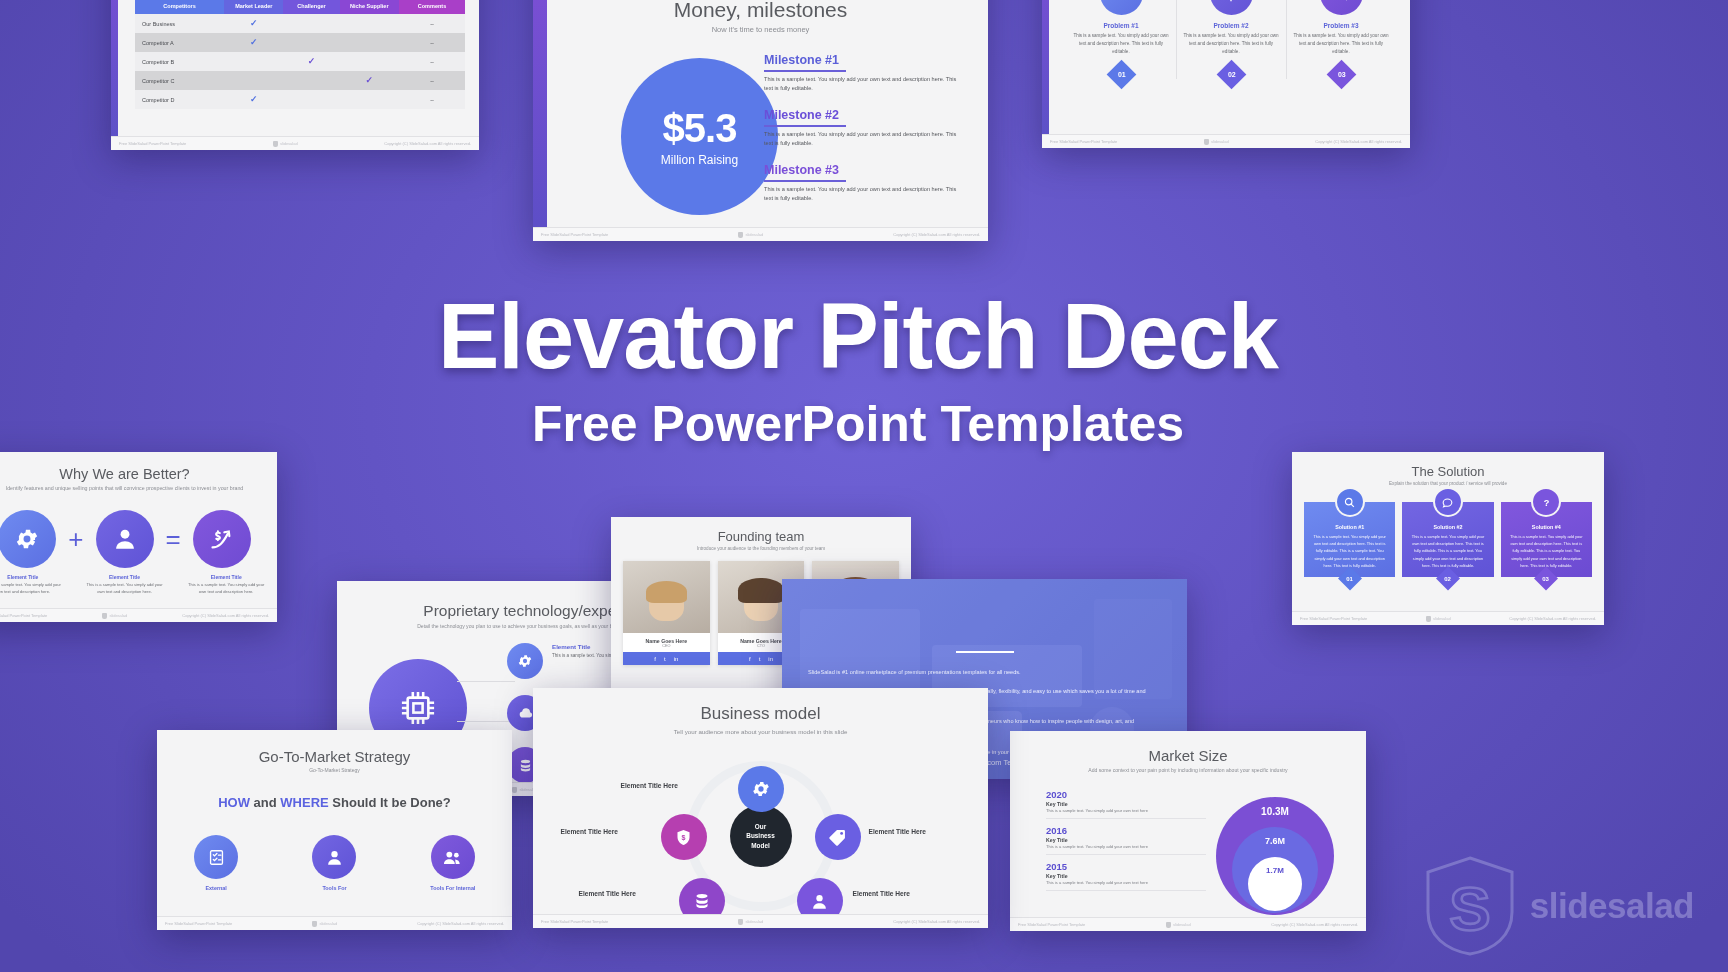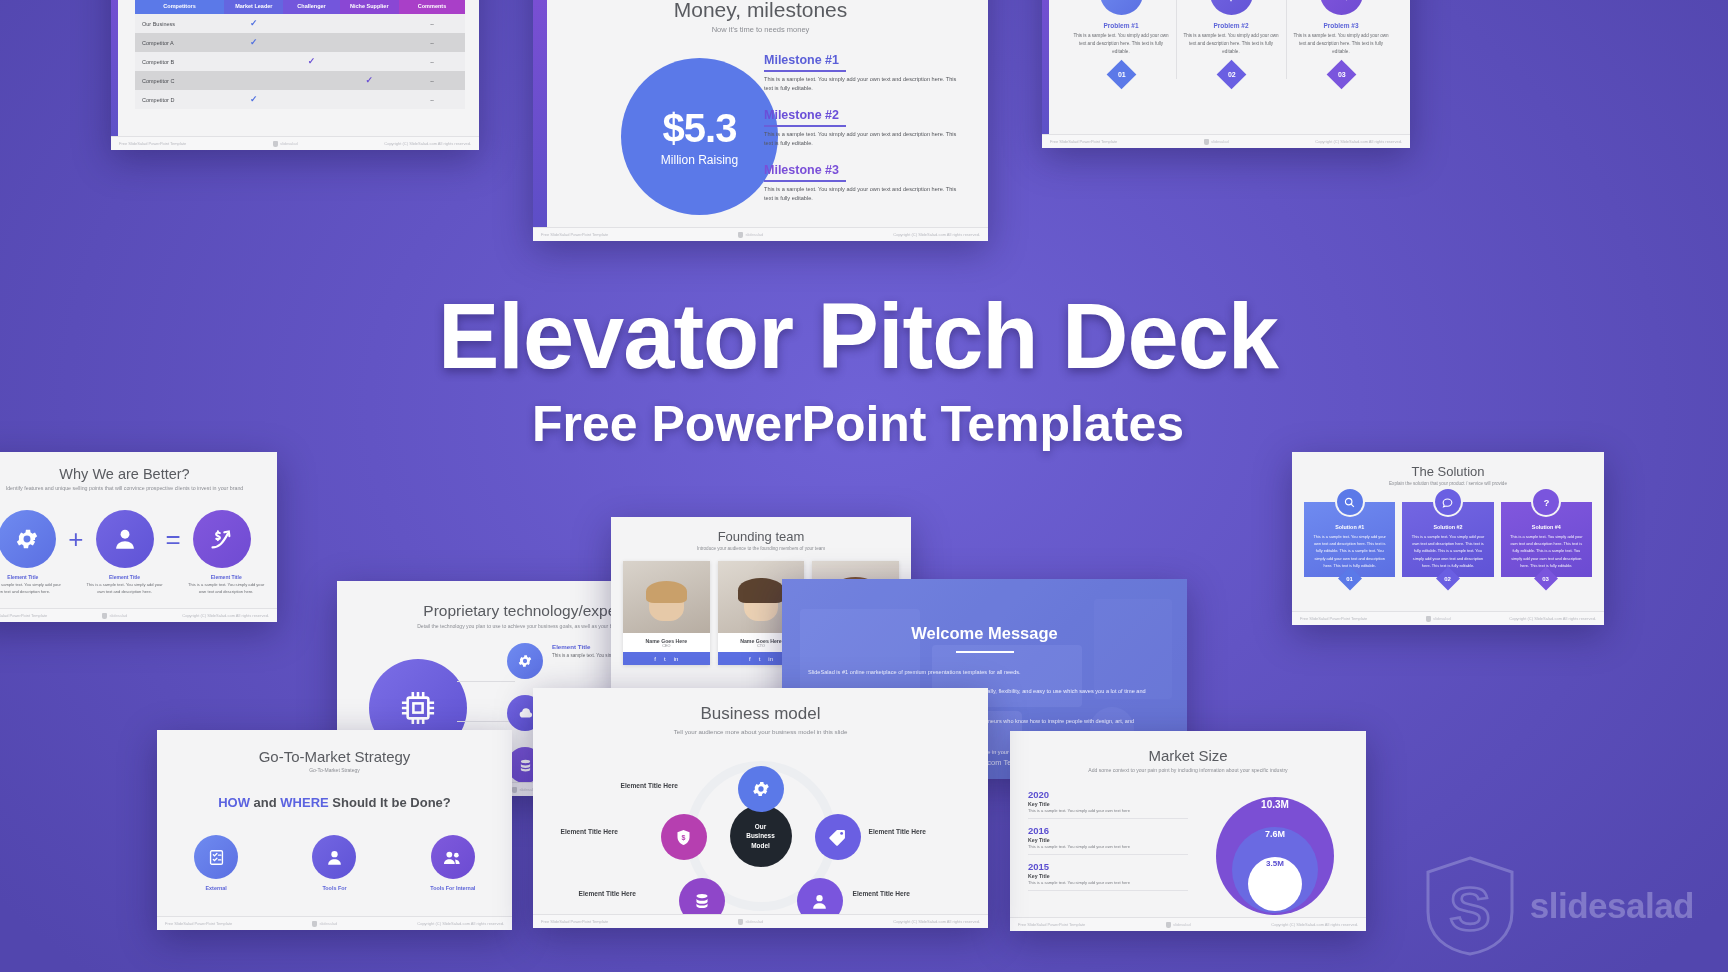--- a/index.html
+++ b/index.html
@@ -192,29 +192,29 @@
   .bm-node { position:absolute; width:46px; height:46px; border-radius:50%;
     display:flex; align-items:center; justify-content:center; }
   .bm-lab { position:absolute; font-size:6.6px; font-weight:700; color:#3f4146; white-space:nowrap; }
   .bm-ring { position:absolute; left:50%; top:86px; transform:translate(-50%,-50%);
     width:150px; height:150px; border-radius:50%; border:9px solid #eceef1; }
 
   
   #slide-market { left:1010px; top:731px; width:356px; height:200px; }
   .mk-title { font-size:15px; margin-top:16px; }
   .mk-sub { font-size:5.1px; margin-top:3px; }
-  .mk-years { position:absolute; left:18px; top:58px; width:160px; }
+  .mk-years { position:absolute; left:36px; top:58px; width:160px; }
   .mk-year { padding-bottom:5px; margin-bottom:6px; border-bottom:1px solid #e2e2e6; }
   .mk-year .y { font-size:9.5px; font-weight:700; color:#5b4fd0; }
   .mk-year .k { font-size:5.2px; font-weight:700; color:#46484d; margin-top:1px; }
   .mk-year .d { font-size:4.1px; color:#7d7f85; margin-top:1px; }
   .mk-bubbles { position:absolute; right:6px; top:52px; width:170px; height:140px; }
   .bub { position:absolute; border-radius:50%; display:flex; align-items:flex-start;
     justify-content:center; color:#fff; font-weight:700; }
-  .bub span { margin-top:2px; }
+  .bub span { margin-top:9px; }
 
   
   #slide-solution { left:1292px; top:452px; width:312px; height:173px; }
   .sol-title { font-size:13px; margin-top:12px; }
   .sol-sub { font-size:4.6px; margin-top:2px; }
   .sol-cols { position:absolute; left:12px; right:12px; top:50px; display:flex; gap:7px; }
   .sol-card { flex:1; position:relative; padding:22px 6px 8px; text-align:center;
     background:linear-gradient(160deg,#6f8bf0,#5b6fe2); color:#fff; }
   .sol-card.v2 { background:linear-gradient(160deg,#7366e2,#5f53d6); }
   .sol-card.v3 { background:linear-gradient(160deg,#8157dd,#6b4bd2); }
@@ -571,21 +571,20 @@
     <div class="wm-photo">
       <svg width="405" height="200" viewBox="0 0 405 200" preserveAspectRatio="none">
         <rect width="405" height="200" fill="#8f9bc9"></rect>
         <rect x="18" y="30" width="120" height="88" rx="4" fill="#aab4d8"></rect>
         <rect x="150" y="66" width="150" height="62" rx="4" fill="#b6bfdd"></rect>
         <rect x="312" y="20" width="78" height="100" rx="4" fill="#9fa9d2"></rect>
         <rect x="30" y="132" width="210" height="42" rx="5" fill="#c3cae4"></rect>
         <circle cx="330" cy="150" r="22" fill="#aeb7da"></circle>
       </svg>
     </div>
-    <div class="wm-title">Welcome Message</div>
     <div class="wm-rule"></div>
     <div class="wm-body">
       <p>SlideSalad is #1 online marketplace of premium presentations templates for all needs.</p>
       <p>Buy SlideSalad products such as highest quality, uniqueness, professionally, flexibility, and easy to use which saves you a lot of time and effort.</p>
       <p>Our team consists of passionate creative artists, designers, and entrepreneurs who know how to inspire people with design, art, and innovation for their next presentation.</p>
       <p>Working in this industry for many years, we know how to persuade people in your particular business field, market or niche.</p>
     </div>
     <div class="wm-foot">www.SlideSalad.com Templates</div>
   </div>
 
@@ -657,21 +656,21 @@
       </div>
     </div>
     <div class="mk-bubbles">
       <div class="bub" style="width:118px;height:118px;background:#7b4fd4;left:26px;top:14px;font-size:10px;">
         <span>10.3M</span>
       </div>
       <div class="bub" style="width:86px;height:86px;background:#6a6ae2;left:42px;top:44px;font-size:9px;">
         <span>7.6M</span>
       </div>
       <div class="bub" style="width:54px;height:54px;background:#ffffff;color:#5b4fd0;left:58px;top:74px;font-size:8px;">
-        <span>3.5M</span>
+        <span>1.7M</span>
       </div>
     </div>
     <div class="footerbar">
       <span>Free SlideSalad PowerPoint Template</span>
       <span class="mid">
           <i class="logo-s"></i>
           <span>slidesalad</span>
         </span>
       <span>Copyright (C) SlideSalad.com All rights reserved.</span>
     </div>

